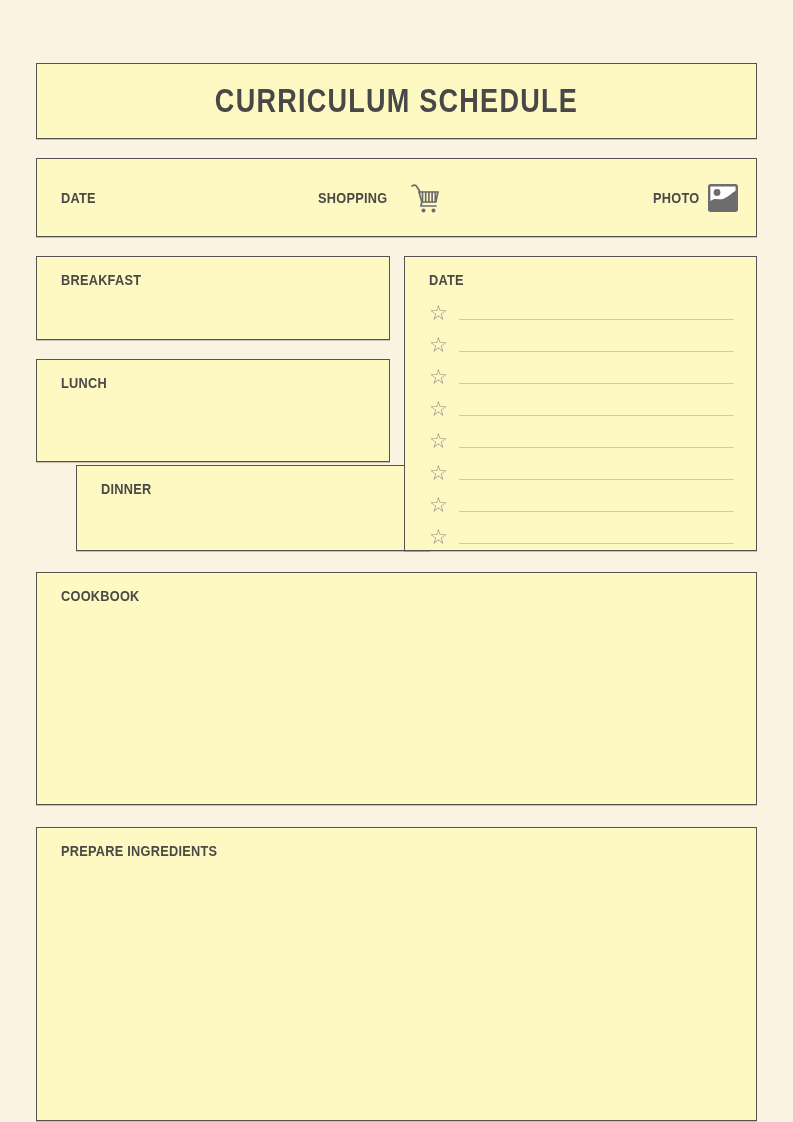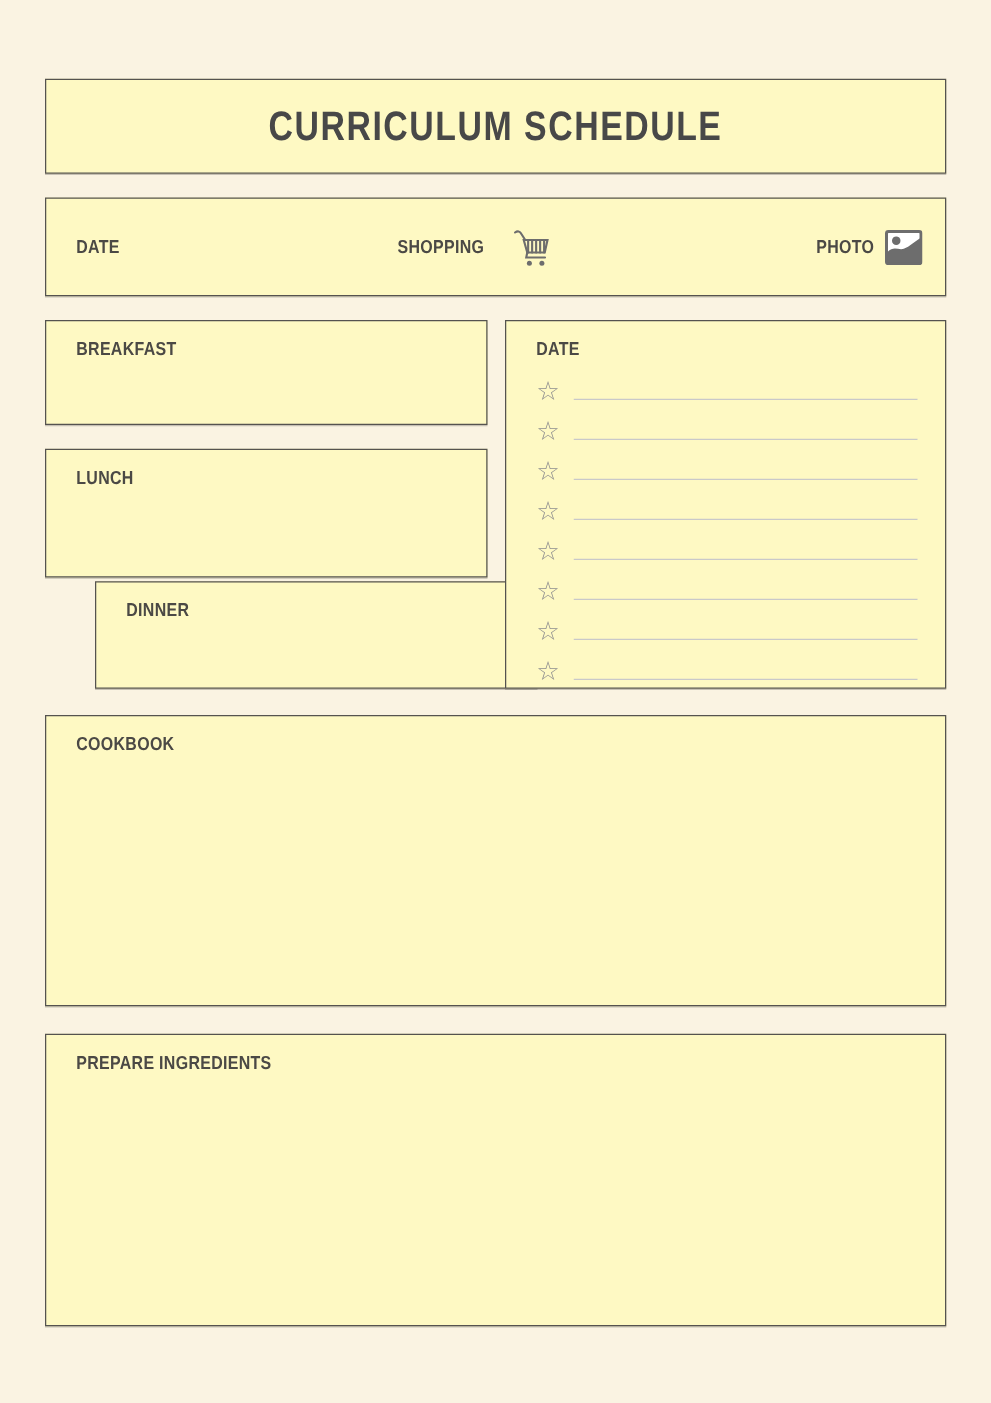--- a/index.html
+++ b/index.html
@@ -48,21 +48,21 @@
   .date-box{left:404px;top:256px;width:353px;height:295px;padding:14px 20px 0 24px;}
   .star-rows{margin-top:4px;}
   .star-row{display:flex;align-items:flex-end;height:32px;}
   .star-glyph{
     font-family:"DejaVu Sans",sans-serif;
     font-size:21px;line-height:24px;color:#8f8f8f;flex:0 0 auto;
   }
   .entry-line{flex:1 1 auto;margin:0 2px 5px 11px;border-bottom:1.5px solid #c9c9c9;height:0;}
   
   .cookbook-box{left:36px;top:572px;width:721px;height:233px;padding:14px 0 6px 24px;}
-  .prepare-box{left:36px;top:827px;width:721px;height:234px;padding:14px 0 15px 24px;}
+  .prepare-box{left:36px;top:827px;width:721px;height:294px;padding:14px 0 15px 24px;}
 </style>
 </head>
 <body>
 
 <div class="page">
 
   <div class="box title-box">
     <div class="title-text">CURRICULUM SCHEDULE</div>
   </div>
 

